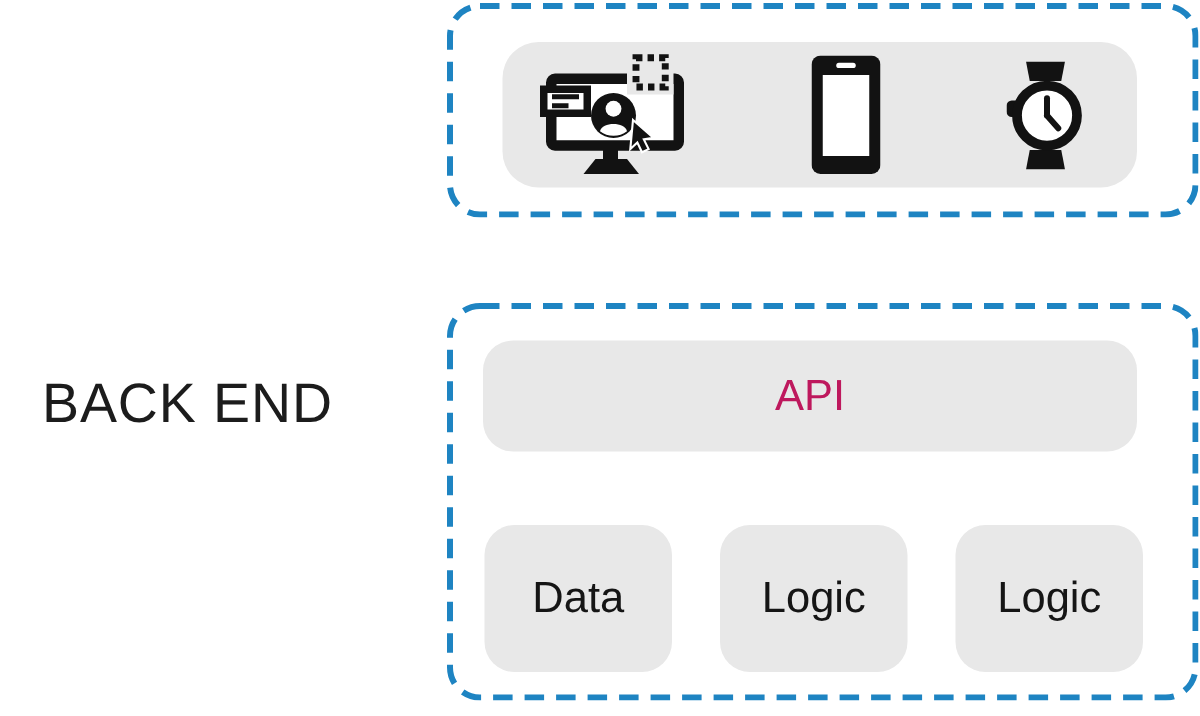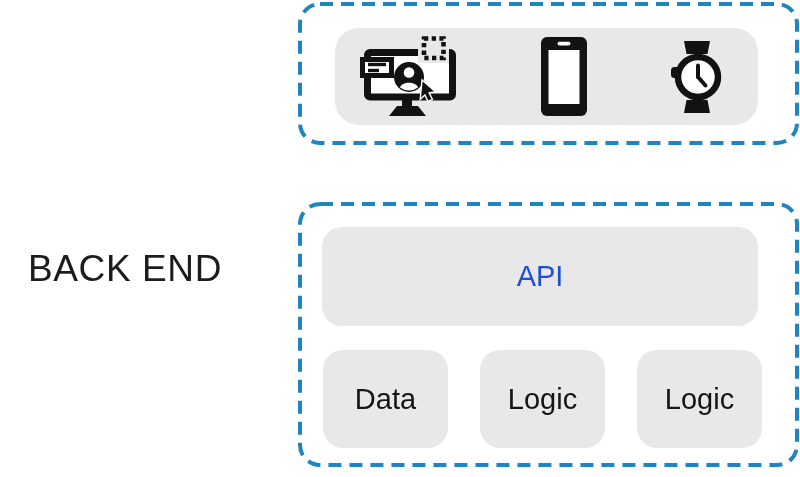--- a/index.html
+++ b/index.html
@@ -25,24 +25,24 @@
   .dash-svg{position:absolute;left:0;top:0;width:100%;height:100%;display:block;}
   .dash-rect{fill:none;stroke:var(--accent);stroke-width:4;stroke-dasharray:13 8;}
   .icon-bar{
     position:absolute;left:37px;top:26px;width:423px;height:97px;
     background:var(--fill);border-radius:24px;
     display:flex;align-items:center;justify-content:space-between;
     padding:0 35px 0 25px;box-sizing:border-box;
   }
   .icon-bar svg{display:block;flex:0 0 auto;}
   .api-box{
-    position:absolute;left:24px;top:25px;width:436px;height:99px;
+    position:absolute;left:24px;top:25px;width:436px;height:74px;
     background:var(--fill);border-radius:20px;
     display:flex;align-items:center;justify-content:center;
-    font-size:29px;color:#1d4ed8;
+    font-size:29px;color:#be185d;
   }
   .service-row{
     position:absolute;left:25px;top:148px;width:439px;height:98px;
     display:flex;justify-content:space-between;
   }
   .service-box{
     width:125px;height:98px;background:var(--fill);border-radius:20px;
     display:flex;align-items:center;justify-content:center;
     font-size:29px;color:#151515;
   }

